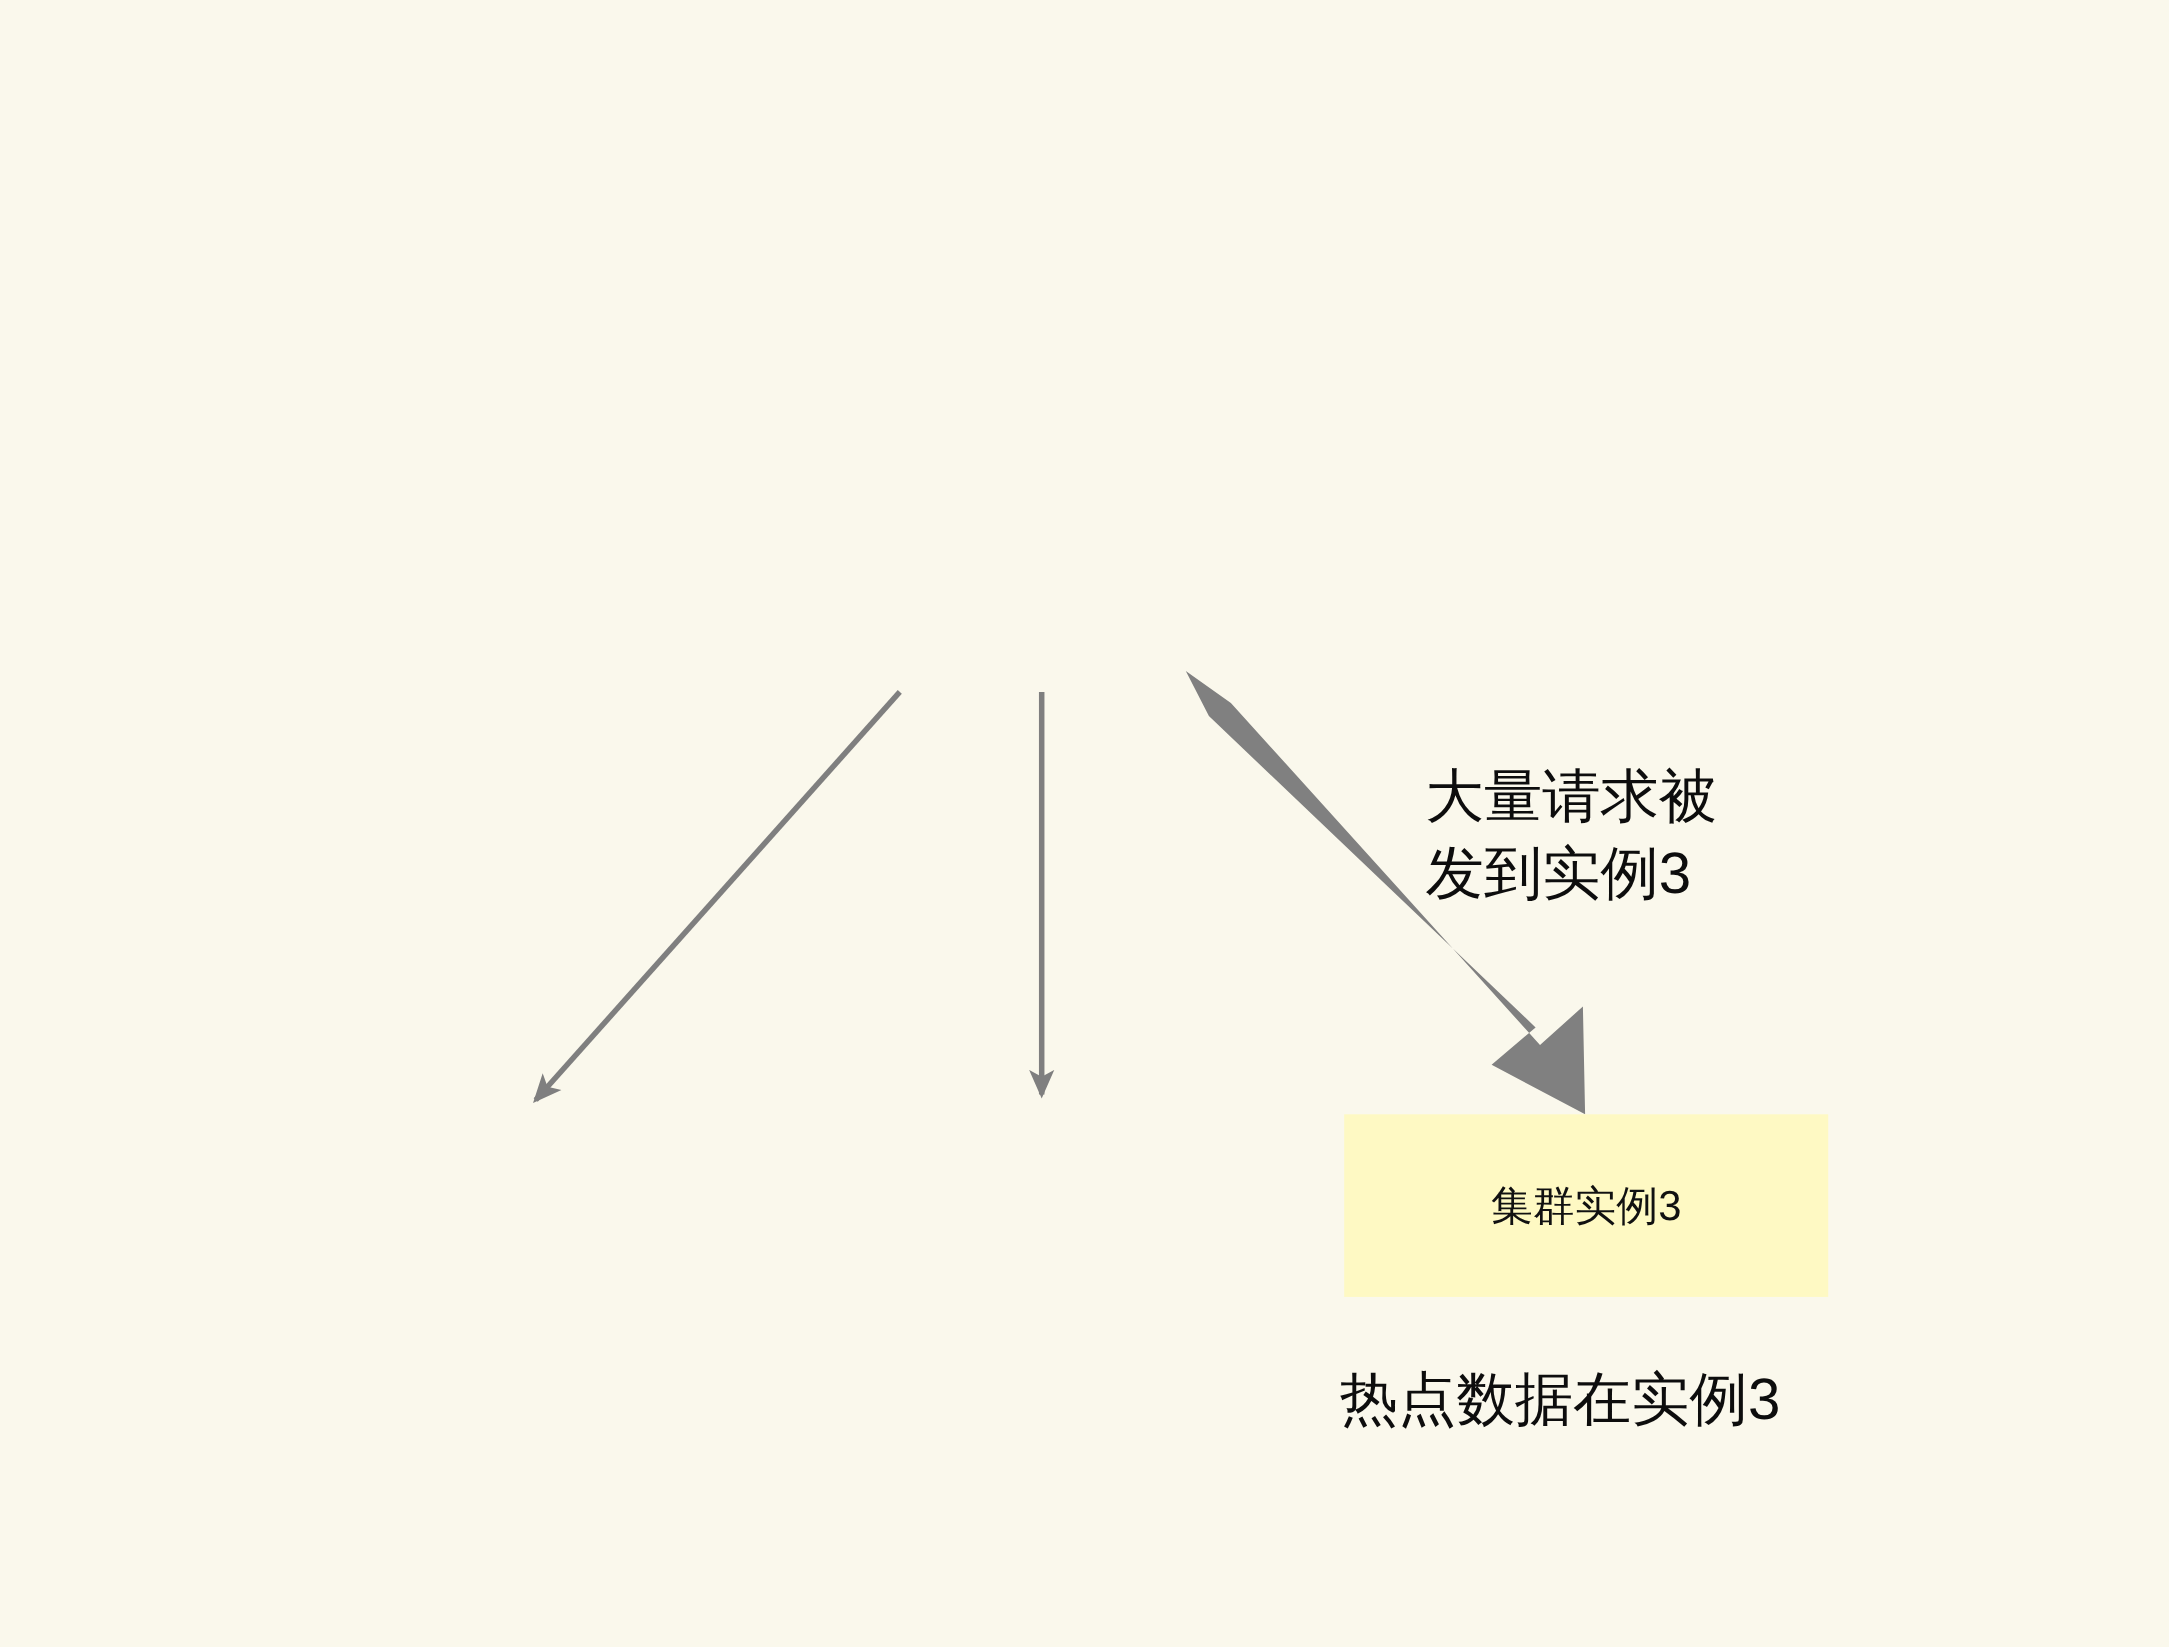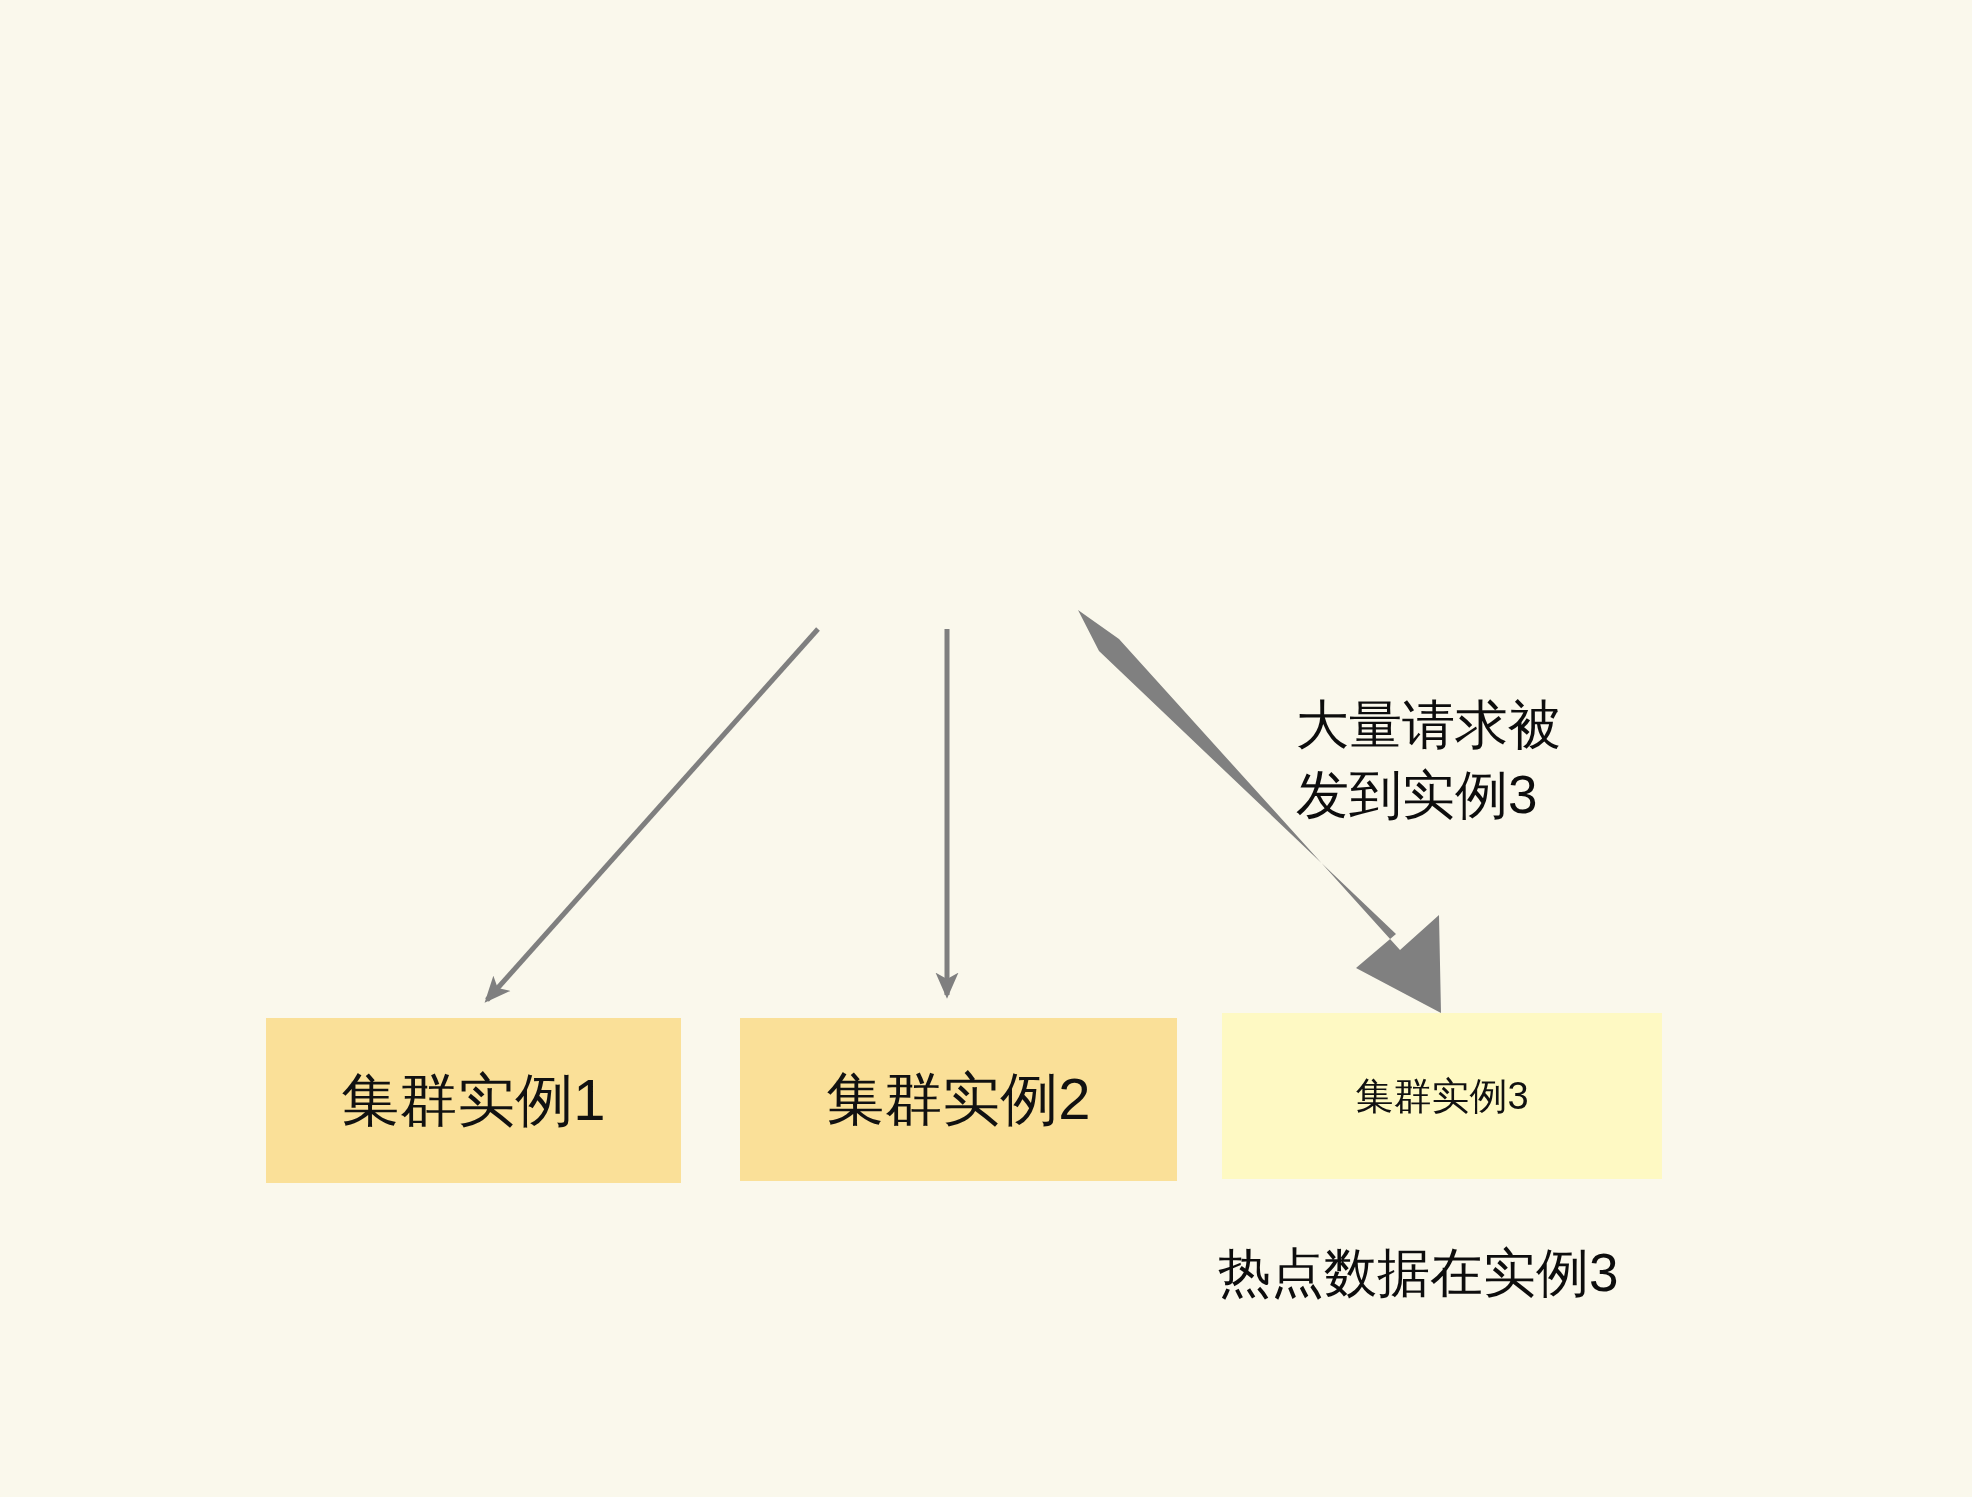--- a/index.html
+++ b/index.html
@@ -127,27 +127,21 @@
                L 1400 950
                L 1439 915
                L 1441 1013
                L 1356 968
                L 1396 934
                L 1099 651 Z" fill="#808080"></path>
     </g>
   </svg>
 
 
-  <div class="node" id="node-instance-1">
-    <span class="node-label">集群实例1</span>
-  </div>
 
-  <div class="node" id="node-instance-2">
-    <span class="node-label">集群实例2</span>
-  </div>
 
   <div class="node" id="node-instance-3">
     <span class="node-label">集群实例3</span>
   </div>
 
   <div class="annotation" id="annotation-heavy-traffic">大量请求被
 发到实例3</div>
 
   <div class="annotation" id="annotation-hotspot">热点数据在实例3</div>
 

